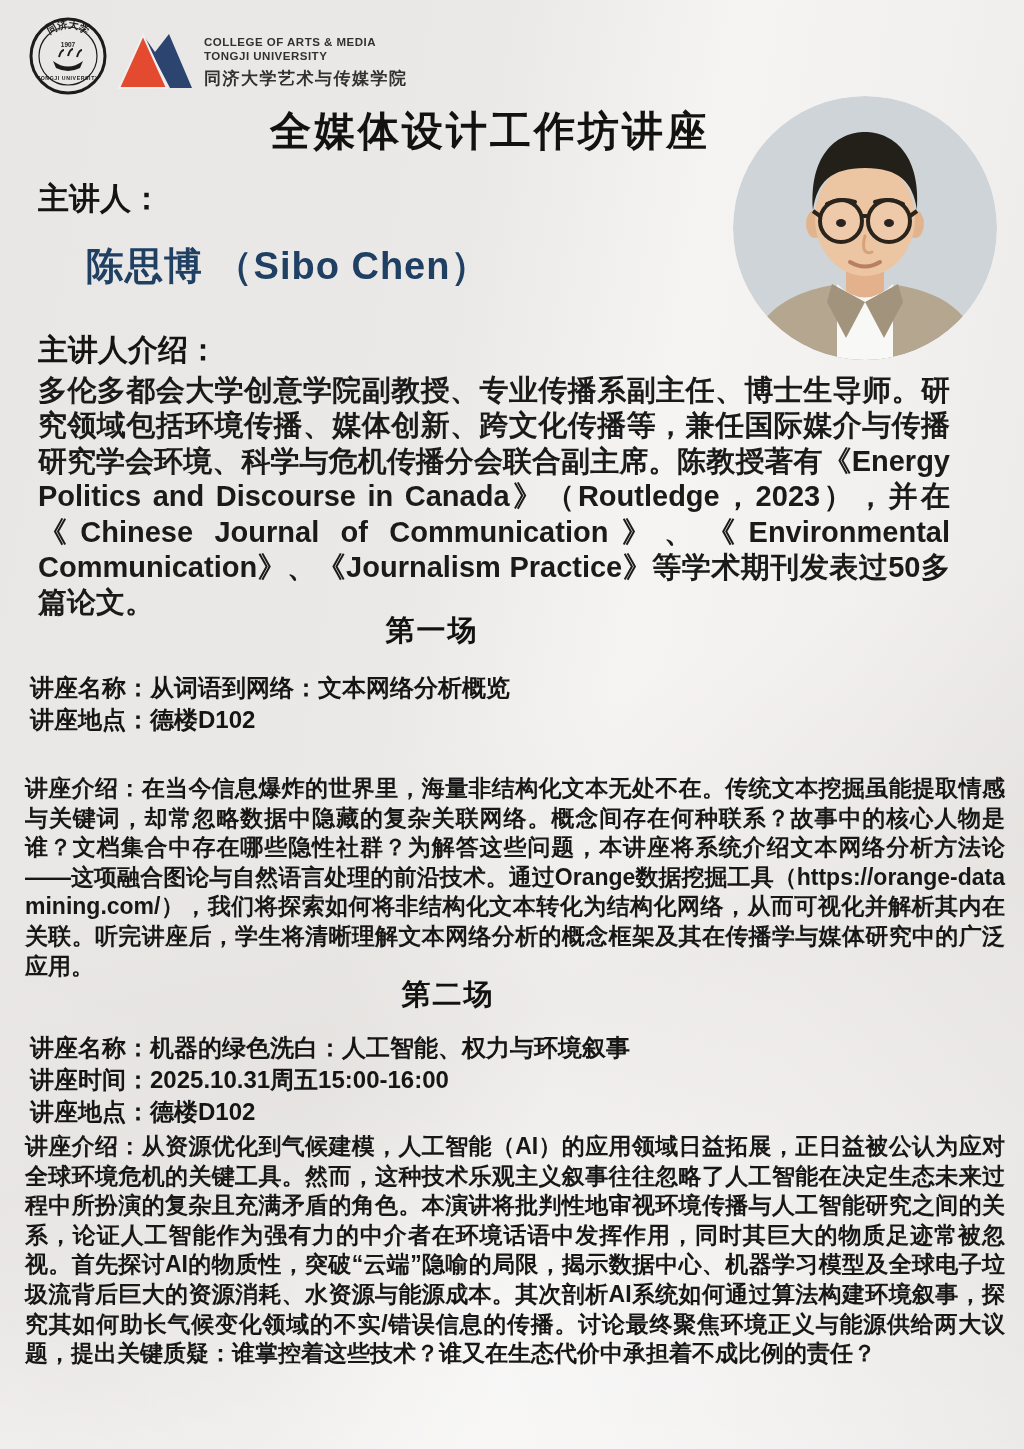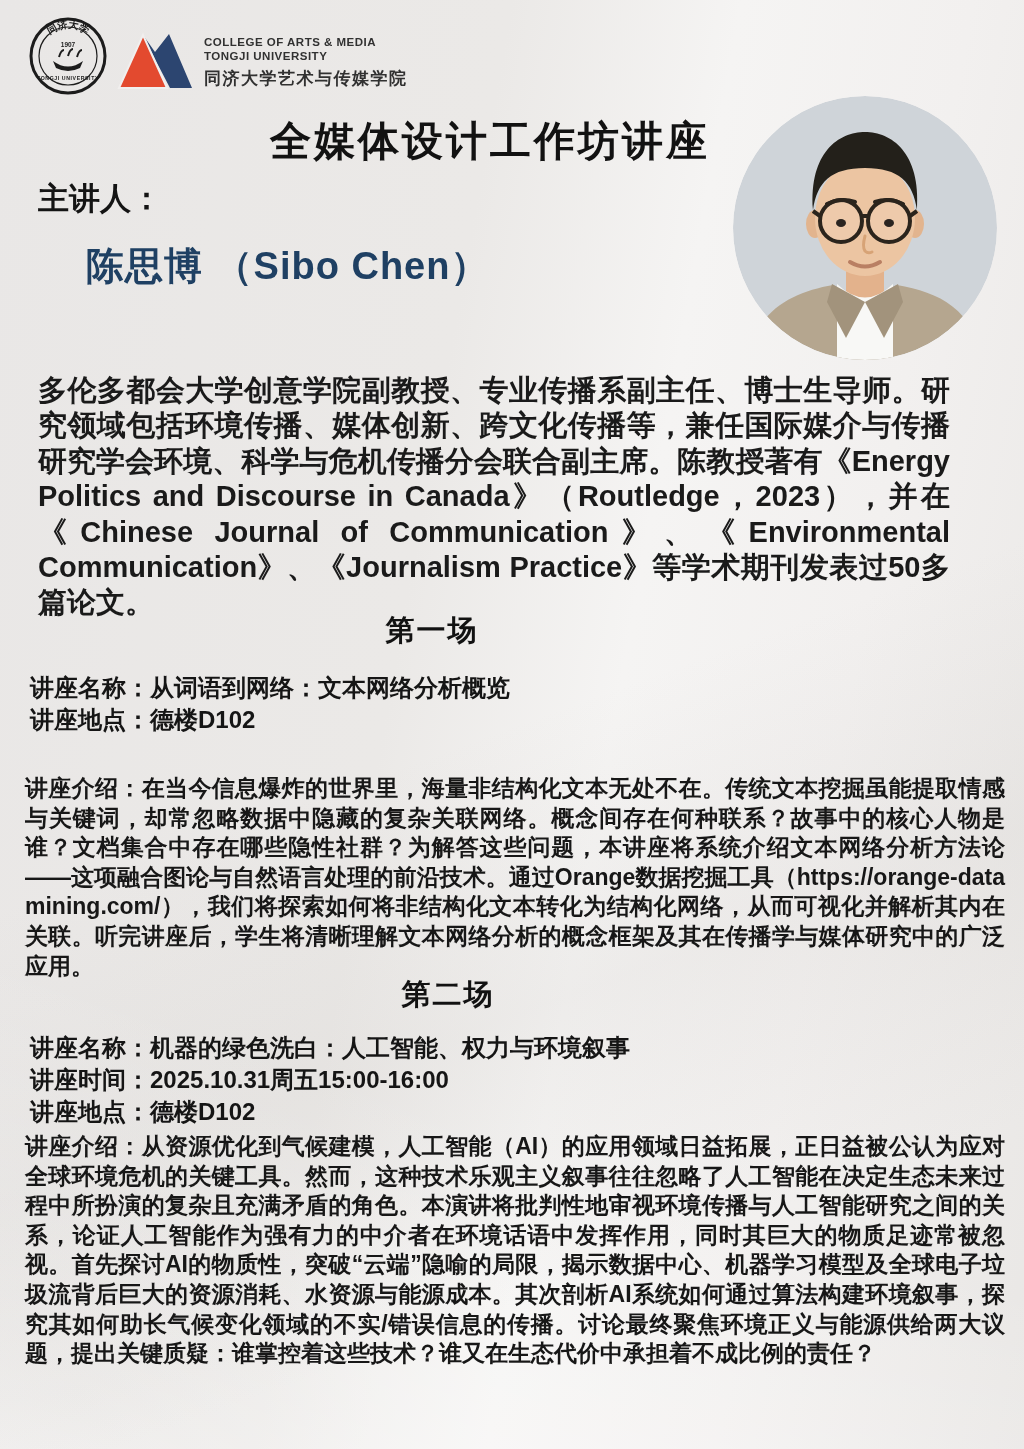--- a/index.html
+++ b/index.html
@@ -20,21 +20,21 @@
       radial-gradient(420px 300px at 8% 96%,rgba(210,206,202,.28),rgba(210,206,202,0) 70%);
   }
   
   .header{position:absolute;top:16px;left:28px;display:flex;align-items:center;z-index:2;}
   .seal{width:80px;height:80px;flex:0 0 auto;}
   .mlogo{width:76px;height:62px;margin-left:8px;margin-top:10px;flex:0 0 auto;}
   .college-text{margin-left:12px;margin-top:14px;}
   .college-en{font-size:11.5px;font-weight:700;letter-spacing:.5px;color:#313131;line-height:13.5px;}
   .college-cn{font-size:17px;font-weight:700;color:#313131;letter-spacing:1.5px;margin-top:4px;}
   
-  .title{position:absolute;top:114px;left:0;width:980px;text-align:center;
+  .title{position:absolute;top:104px;left:0;width:980px;text-align:center;
     font-size:41px;font-weight:600;letter-spacing:3px;color:#121212;z-index:2;}
   
   .speaker-label{position:absolute;top:178px;left:38px;font-size:31px;font-weight:700;color:#141414;z-index:2;}
   .speaker-name{position:absolute;top:241px;left:38px;font-size:38px;font-weight:700;color:#1f4063;letter-spacing:1px;z-index:2;margin-left:48px;}
   .photo-wrap{position:absolute;top:96px;left:733px;width:264px;height:264px;border-radius:50%;overflow:hidden;z-index:2;}
   .photo-wrap svg{display:block;width:100%;height:100%;}
   .intro-label{position:absolute;top:330px;left:38px;font-size:30px;font-weight:700;color:#141414;z-index:2;}
   .intro-text{position:absolute;top:373px;left:38px;width:912px;
     font-size:29px;font-weight:600;line-height:35.4px;text-align:justify;color:#1a1a1a;z-index:2;margin:0;}
   
@@ -115,20 +115,21 @@
         <path d="M129,120 L135,120" stroke="#2b241c" stroke-width="4"></path>
         <path d="M87,120 L80,115 M177,120 L184,115" stroke="#2b241c" stroke-width="4"></path>
         <ellipse cx="108" cy="127" rx="5" ry="4" fill="#2a2420"></ellipse>
         <ellipse cx="156" cy="127" rx="5" ry="4" fill="#2a2420"></ellipse>
         <path d="M132,140 q-3,11 0,15 q3,3 7,1" stroke="#d7a376" stroke-width="3" fill="none" stroke-linecap="round"></path>
         <path d="M117,166 q15,9 30,0" stroke="#b97f63" stroke-width="4" fill="none" stroke-linecap="round"></path>
       </g>
     </svg>
   </div>
 
+  <div class="intro-label">主讲人介绍：</div>
   <p class="intro-text">多伦多都会大学创意学院副教授、专业传播系副主任、博士生导师。研究领域包括环境传播、媒体创新、跨文化传播等，兼任国际媒介与传播研究学会环境、科学与危机传播分会联合副主席。陈教授著有《Energy Politics and Discourse in Canada》（Routledge，2023），并在《Chinese Journal of Communication》、《Environmental Communication》、《Journalism Practice》等学术期刊发表过50多篇论文。</p>
 
   <div class="session-heading" id="s1-heading">第一场</div>
   <div class="details" id="s1-details">
     <div class="drow"><span>讲座名称：</span><span>从词语到网络：文本网络分析概览</span></div>
     <div class="drow"><span>讲座地点：</span><span>德楼D102</span></div>
   </div>
   <p class="sintro" id="s1-intro"><span class="plabel">讲座介绍：</span><span>在当今信息爆炸的世界里，海量非结构化文本无处不在。传统文本挖掘虽能提取情感与关键词，却常忽略数据中隐藏的复杂关联网络。概念间存在何种联系？故事中的核心人物是谁？文档集合中存在哪些隐性社群？为解答这些问题，本讲座将系统介绍文本网络分析方法论——这项融合图论与自然语言处理的前沿技术。通过Orange数据挖掘工具（https://orange-datamining.com/），我们将探索如何将非结构化文本转化为结构化网络，从而可视化并解析其内在关联。听完讲座后，学生将清晰理解文本网络分析的概念框架及其在传播学与媒体研究中的广泛应用。</span></p>
 
   <div class="session-heading" id="s2-heading">第二场</div>

